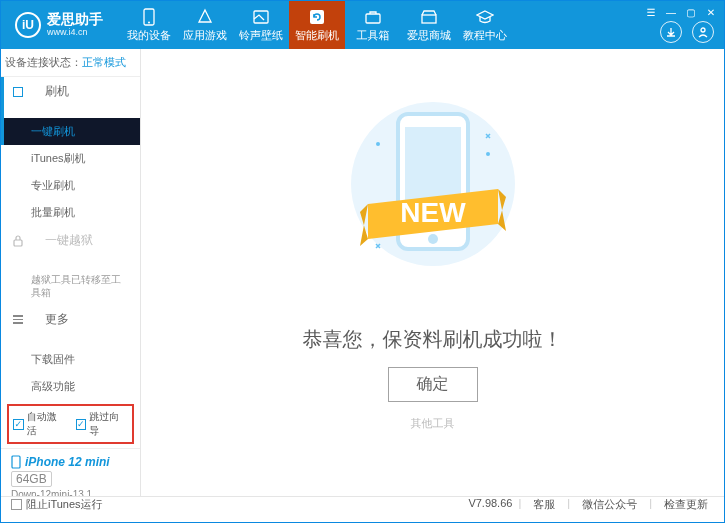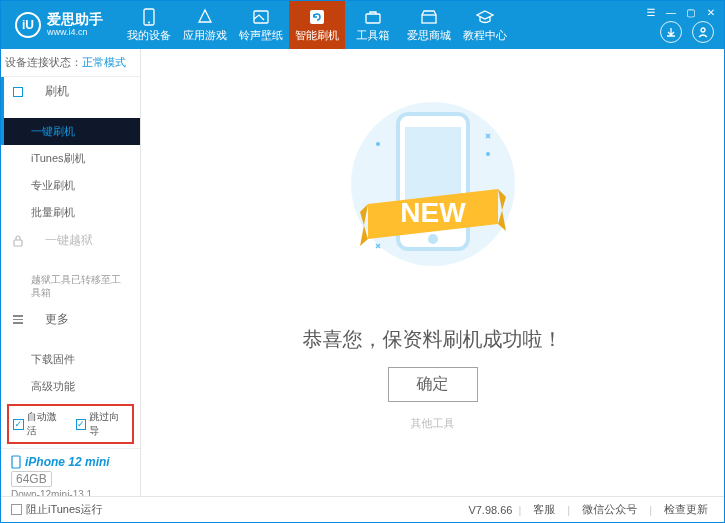--- a/index.html
+++ b/index.html
@@ -38,21 +38,21 @@
 .chk { width: 11px; height: 11px; border: 1px solid #1296db; display: inline-flex; align-items: center; justify-content: center; color: #1296db; font-size: 9px; }
 .device-box { padding: 6px 10px; font-size: 11px; border-top: 1px solid #eee; }
 .device-box .dev-name { color: #1296db; font-weight: bold; display: flex; align-items: center; gap: 4px; font-size: 12px; font-style: italic; }
 .device-box .storage { border: 1px solid #ccc; border-radius: 2px; padding: 0 4px; font-size: 12px; color: #888; display: inline-block; margin-top: 2px; }
 .device-box .down { color: #888; font-size: 10px; margin-top: 2px; }
 .main { flex: 1; display: flex; flex-direction: column; align-items: center; justify-content: center; position: relative; }
 .phone-ill { width: 170px; height: 200px; position: relative; margin-top: -20px; }
 .msg { margin-top: 32px; color: #5a5a5a; font-size: 20px; }
 .ok-btn { margin-top: 14px; padding: 6px 28px; border: 1px solid #a3a3a3; background: #fff; color: #666; font-size: 16px; cursor: pointer; }
 .log-link { margin-top: 14px; color: #bbb; font-size: 11px; cursor: pointer; }
-.statusbar { height: 26px; border-top: 1px solid #e5e5e5; display: flex; align-items: center; font-size: 11px; color: #555; padding: 0 10px; gap: 6px; }
+.statusbar { height: 26px; border-top: 1px solid #e5e5e5; display: flex; align-items: flex-start; font-size: 11px; color: #555; padding: 0 10px; gap: 6px; }
 .statusbar .spacer { flex: 1; }
 .statusbar .st-item { cursor: pointer; padding: 0 6px; }
 .statusbar .sep { color: #ccc; }
 .hamb { display: flex; flex-direction: column; gap: 2px; }
 .hamb span { width: 10px; height: 1.5px; background: #888; display: block; }
 svg { display: block; }
 </style>
 </head>
 <body>
 

